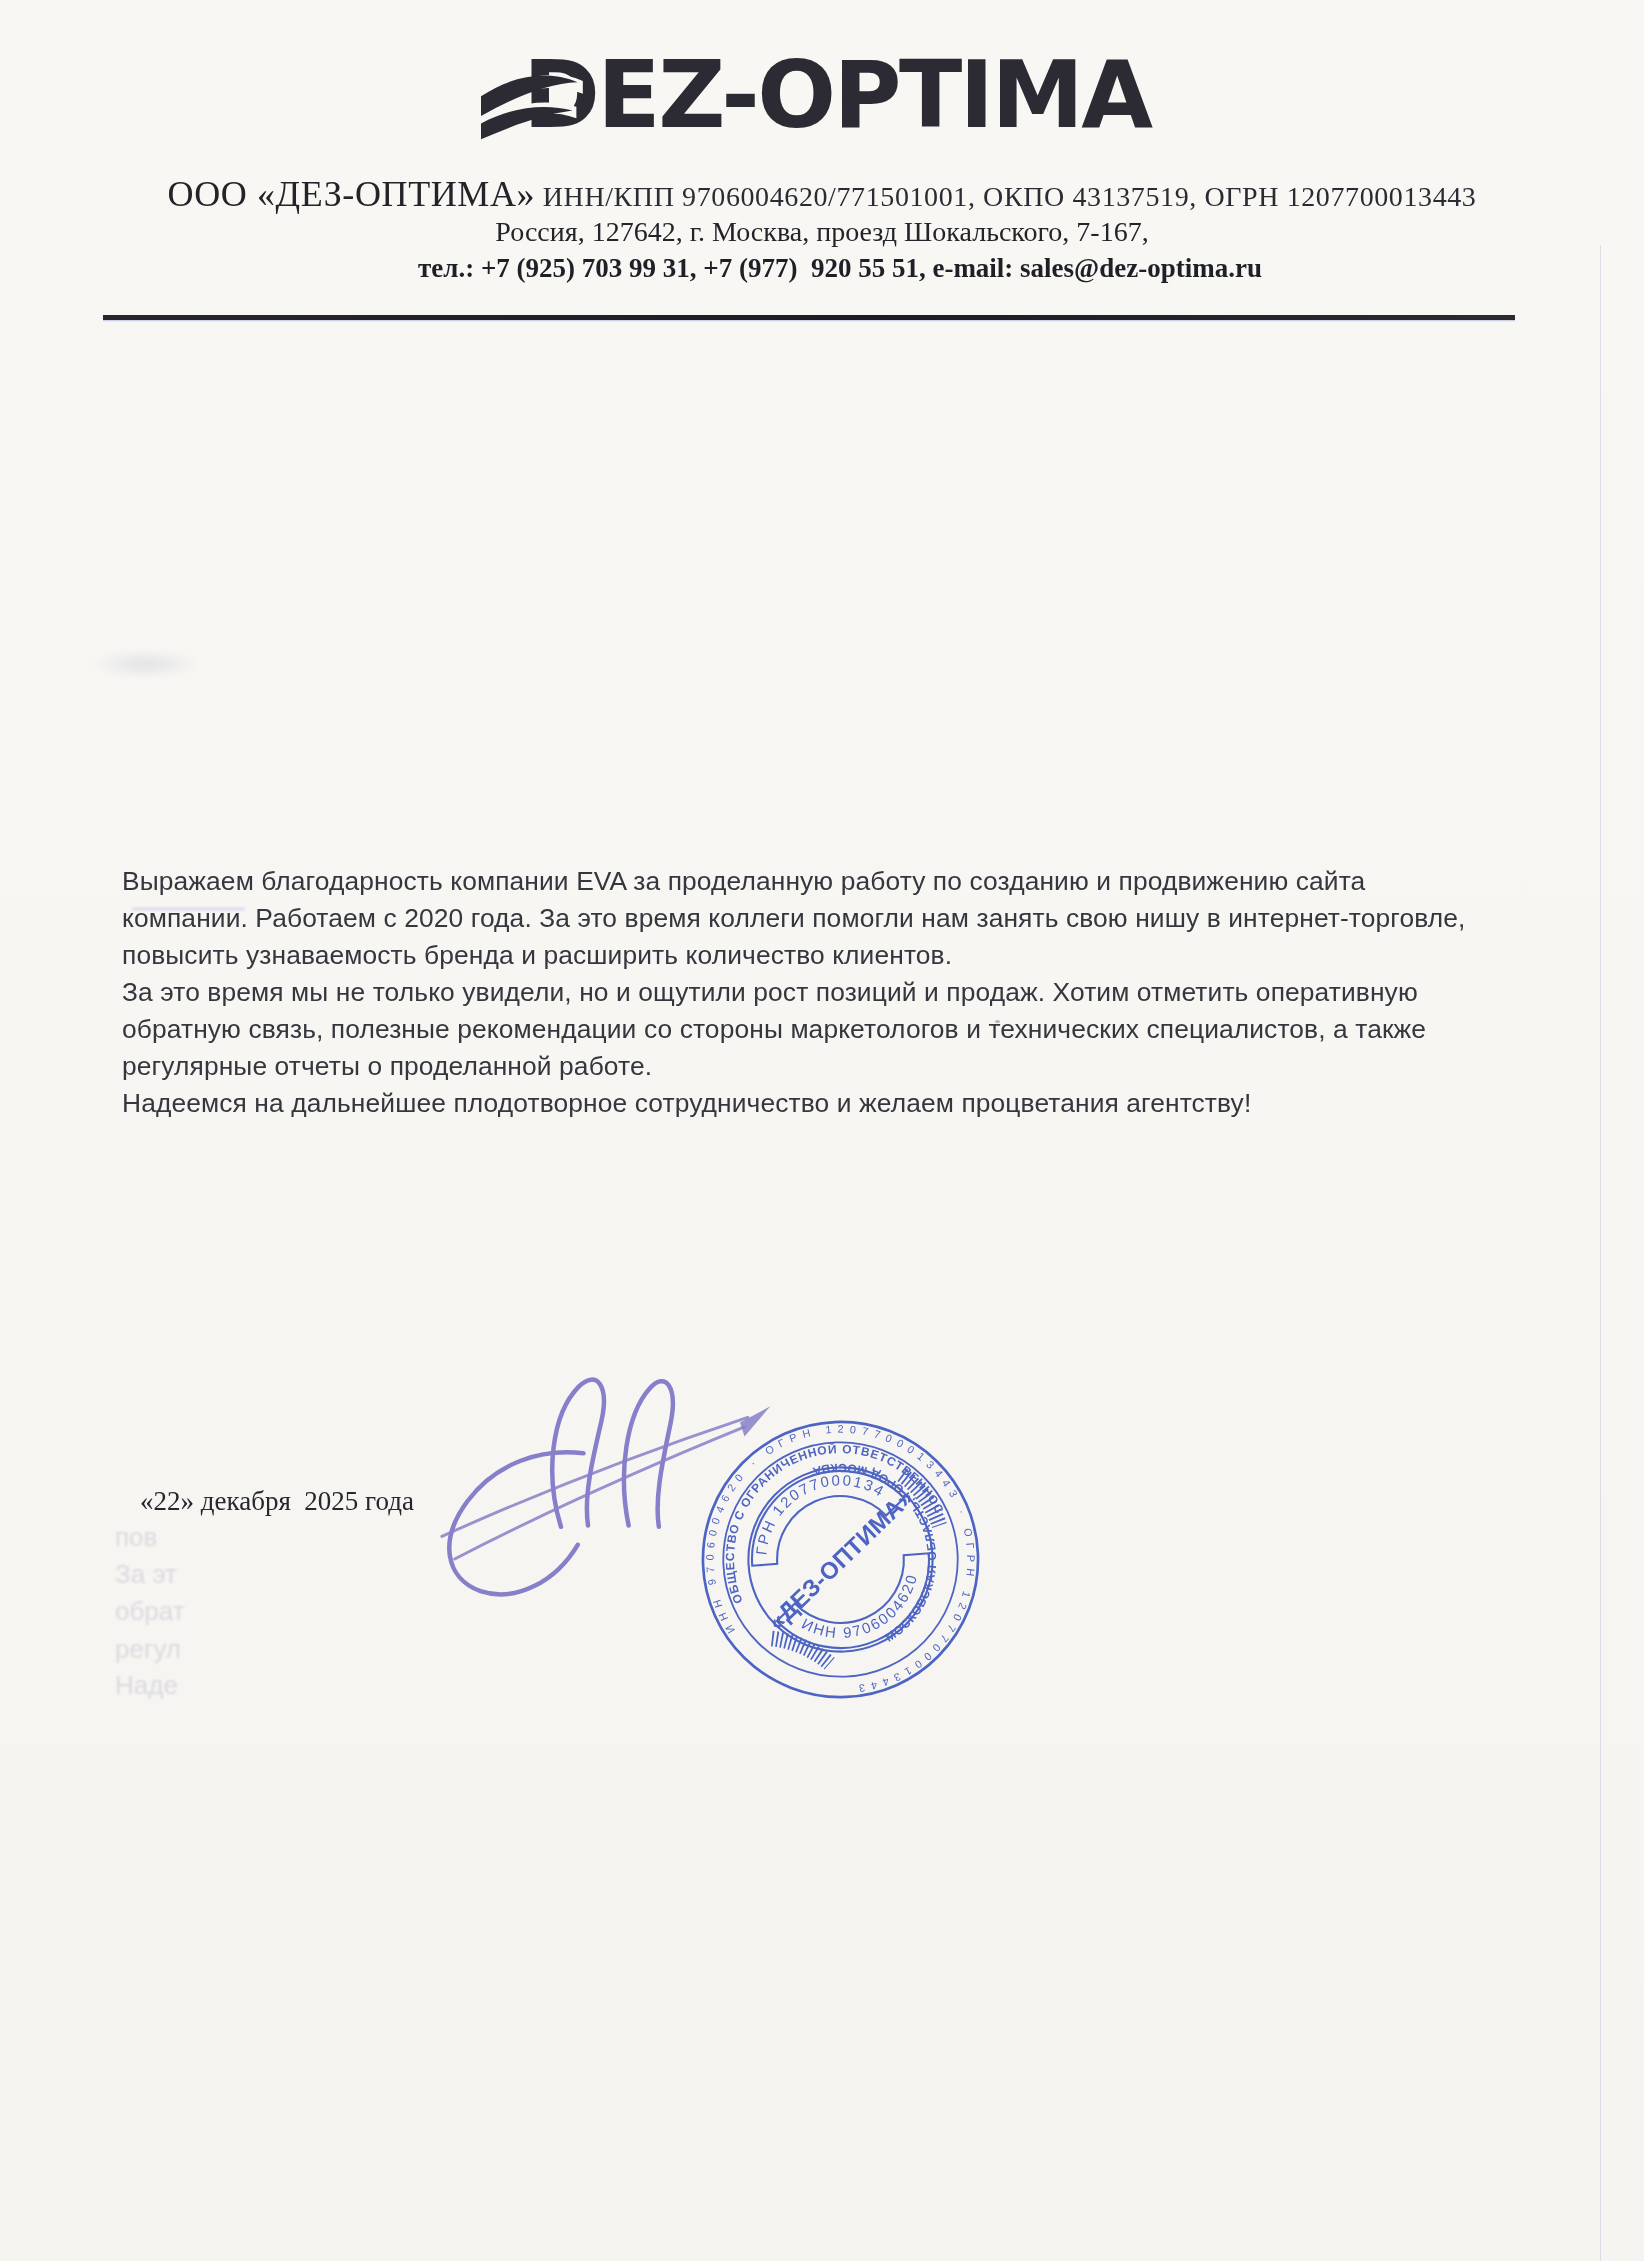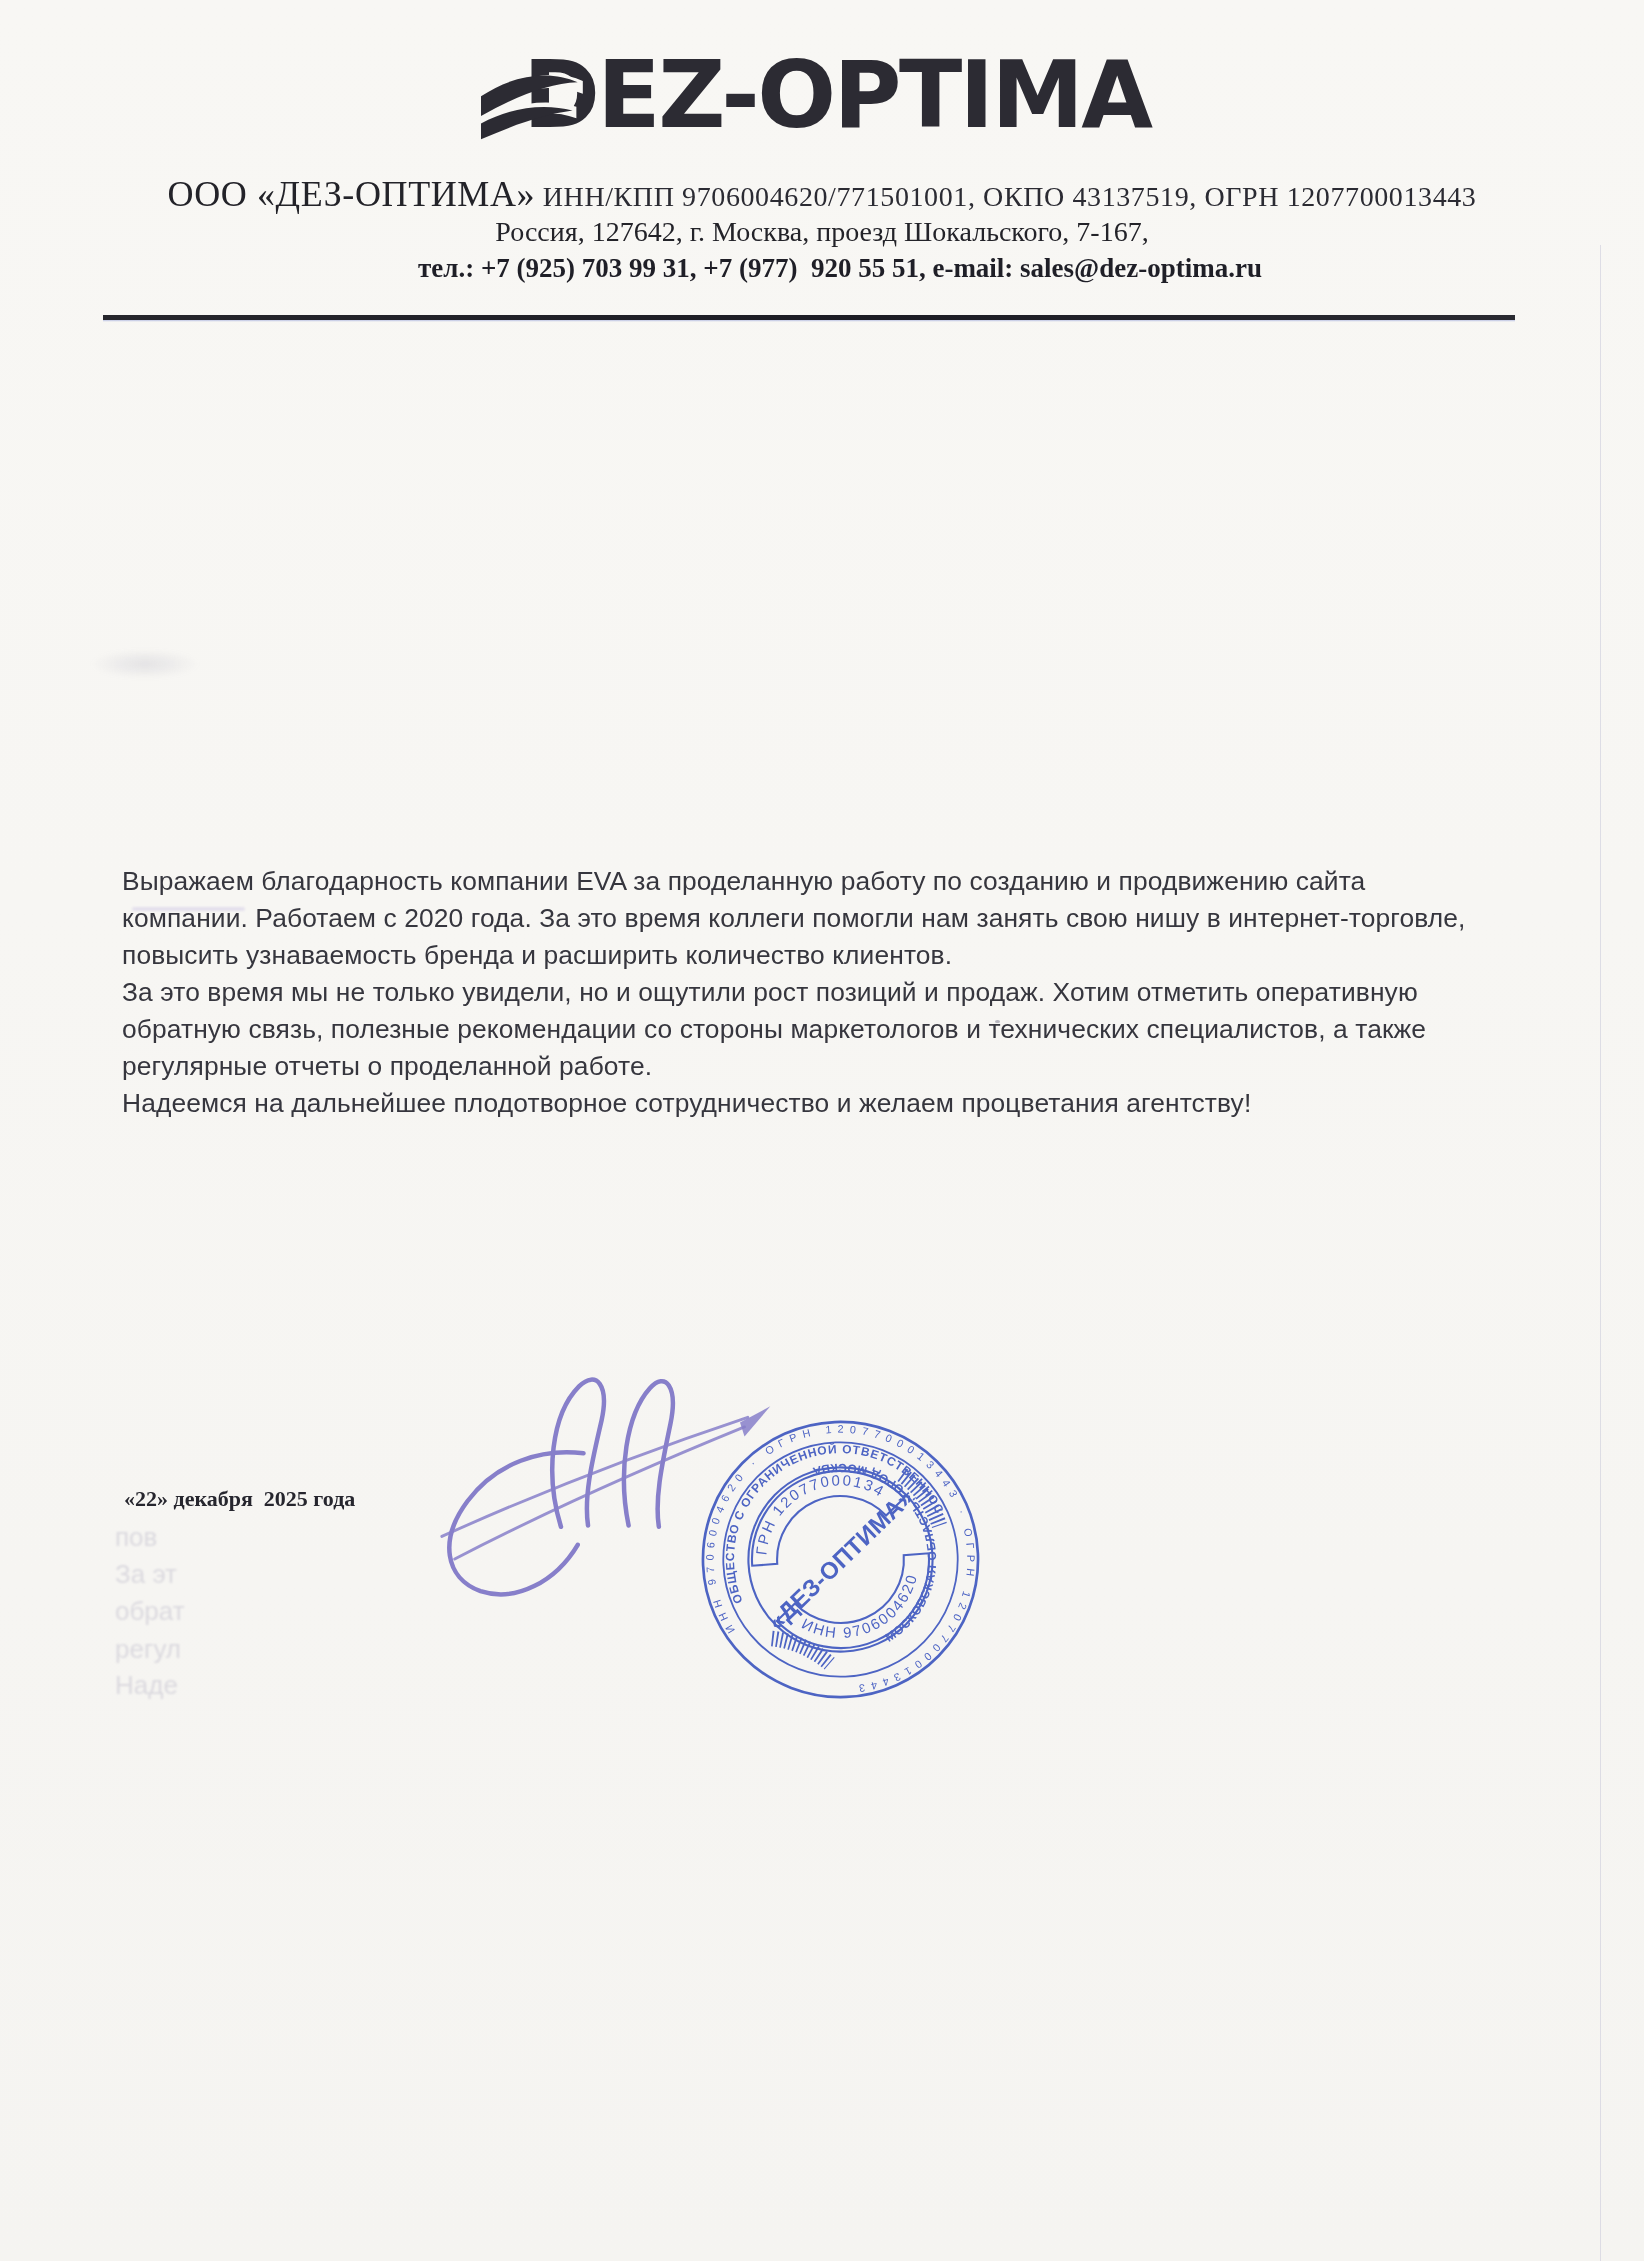--- a/index.html
+++ b/index.html
@@ -23,21 +23,21 @@
   
   .body-text{
     position:absolute;left:122px;top:863px;width:1437px;
     font-family:Liberation Sans, sans-serif;
     font-size:26.4px;line-height:37px;letter-spacing:0.1px;color:#36363e;
     white-space:pre-line;
   }
   .underline-smudge{position:absolute;left:132px;top:907px;width:113px;height:3.9px;
     background:#b3a8dd;opacity:.28;filter:blur(1.3px);border-radius:1.9px;}
   
-  .date-line{position:absolute;left:124px;top:1486px;font-size:22px;color:#26262e;white-space:pre;font-weight:bold;}
+  .date-line{position:absolute;left:140px;top:1486px;font-size:27px;color:#26262e;white-space:pre;}
   
   .ghost{position:absolute;left:115px;font-family:"Liberation Sans",sans-serif;
          font-size:26px;color:#8e8aa8;opacity:.26;filter:blur(1px);}
   .g0{top:1522px;} .g1{top:1559px;} .g2{top:1596px;} .g3{top:1634px;} .g4{top:1670px;}
   
   .scanline{position:absolute;left:1600px;top:245px;width:1.3px;height:2016px;
             background:#c9c9d8;opacity:.55;}
   .smudge{position:absolute;left:90px;top:649px;width:110px;height:30px;
           background:radial-gradient(ellipse at center,rgba(140,140,165,.18),rgba(140,140,165,0) 70%);
           filter:blur(1.9px);}

